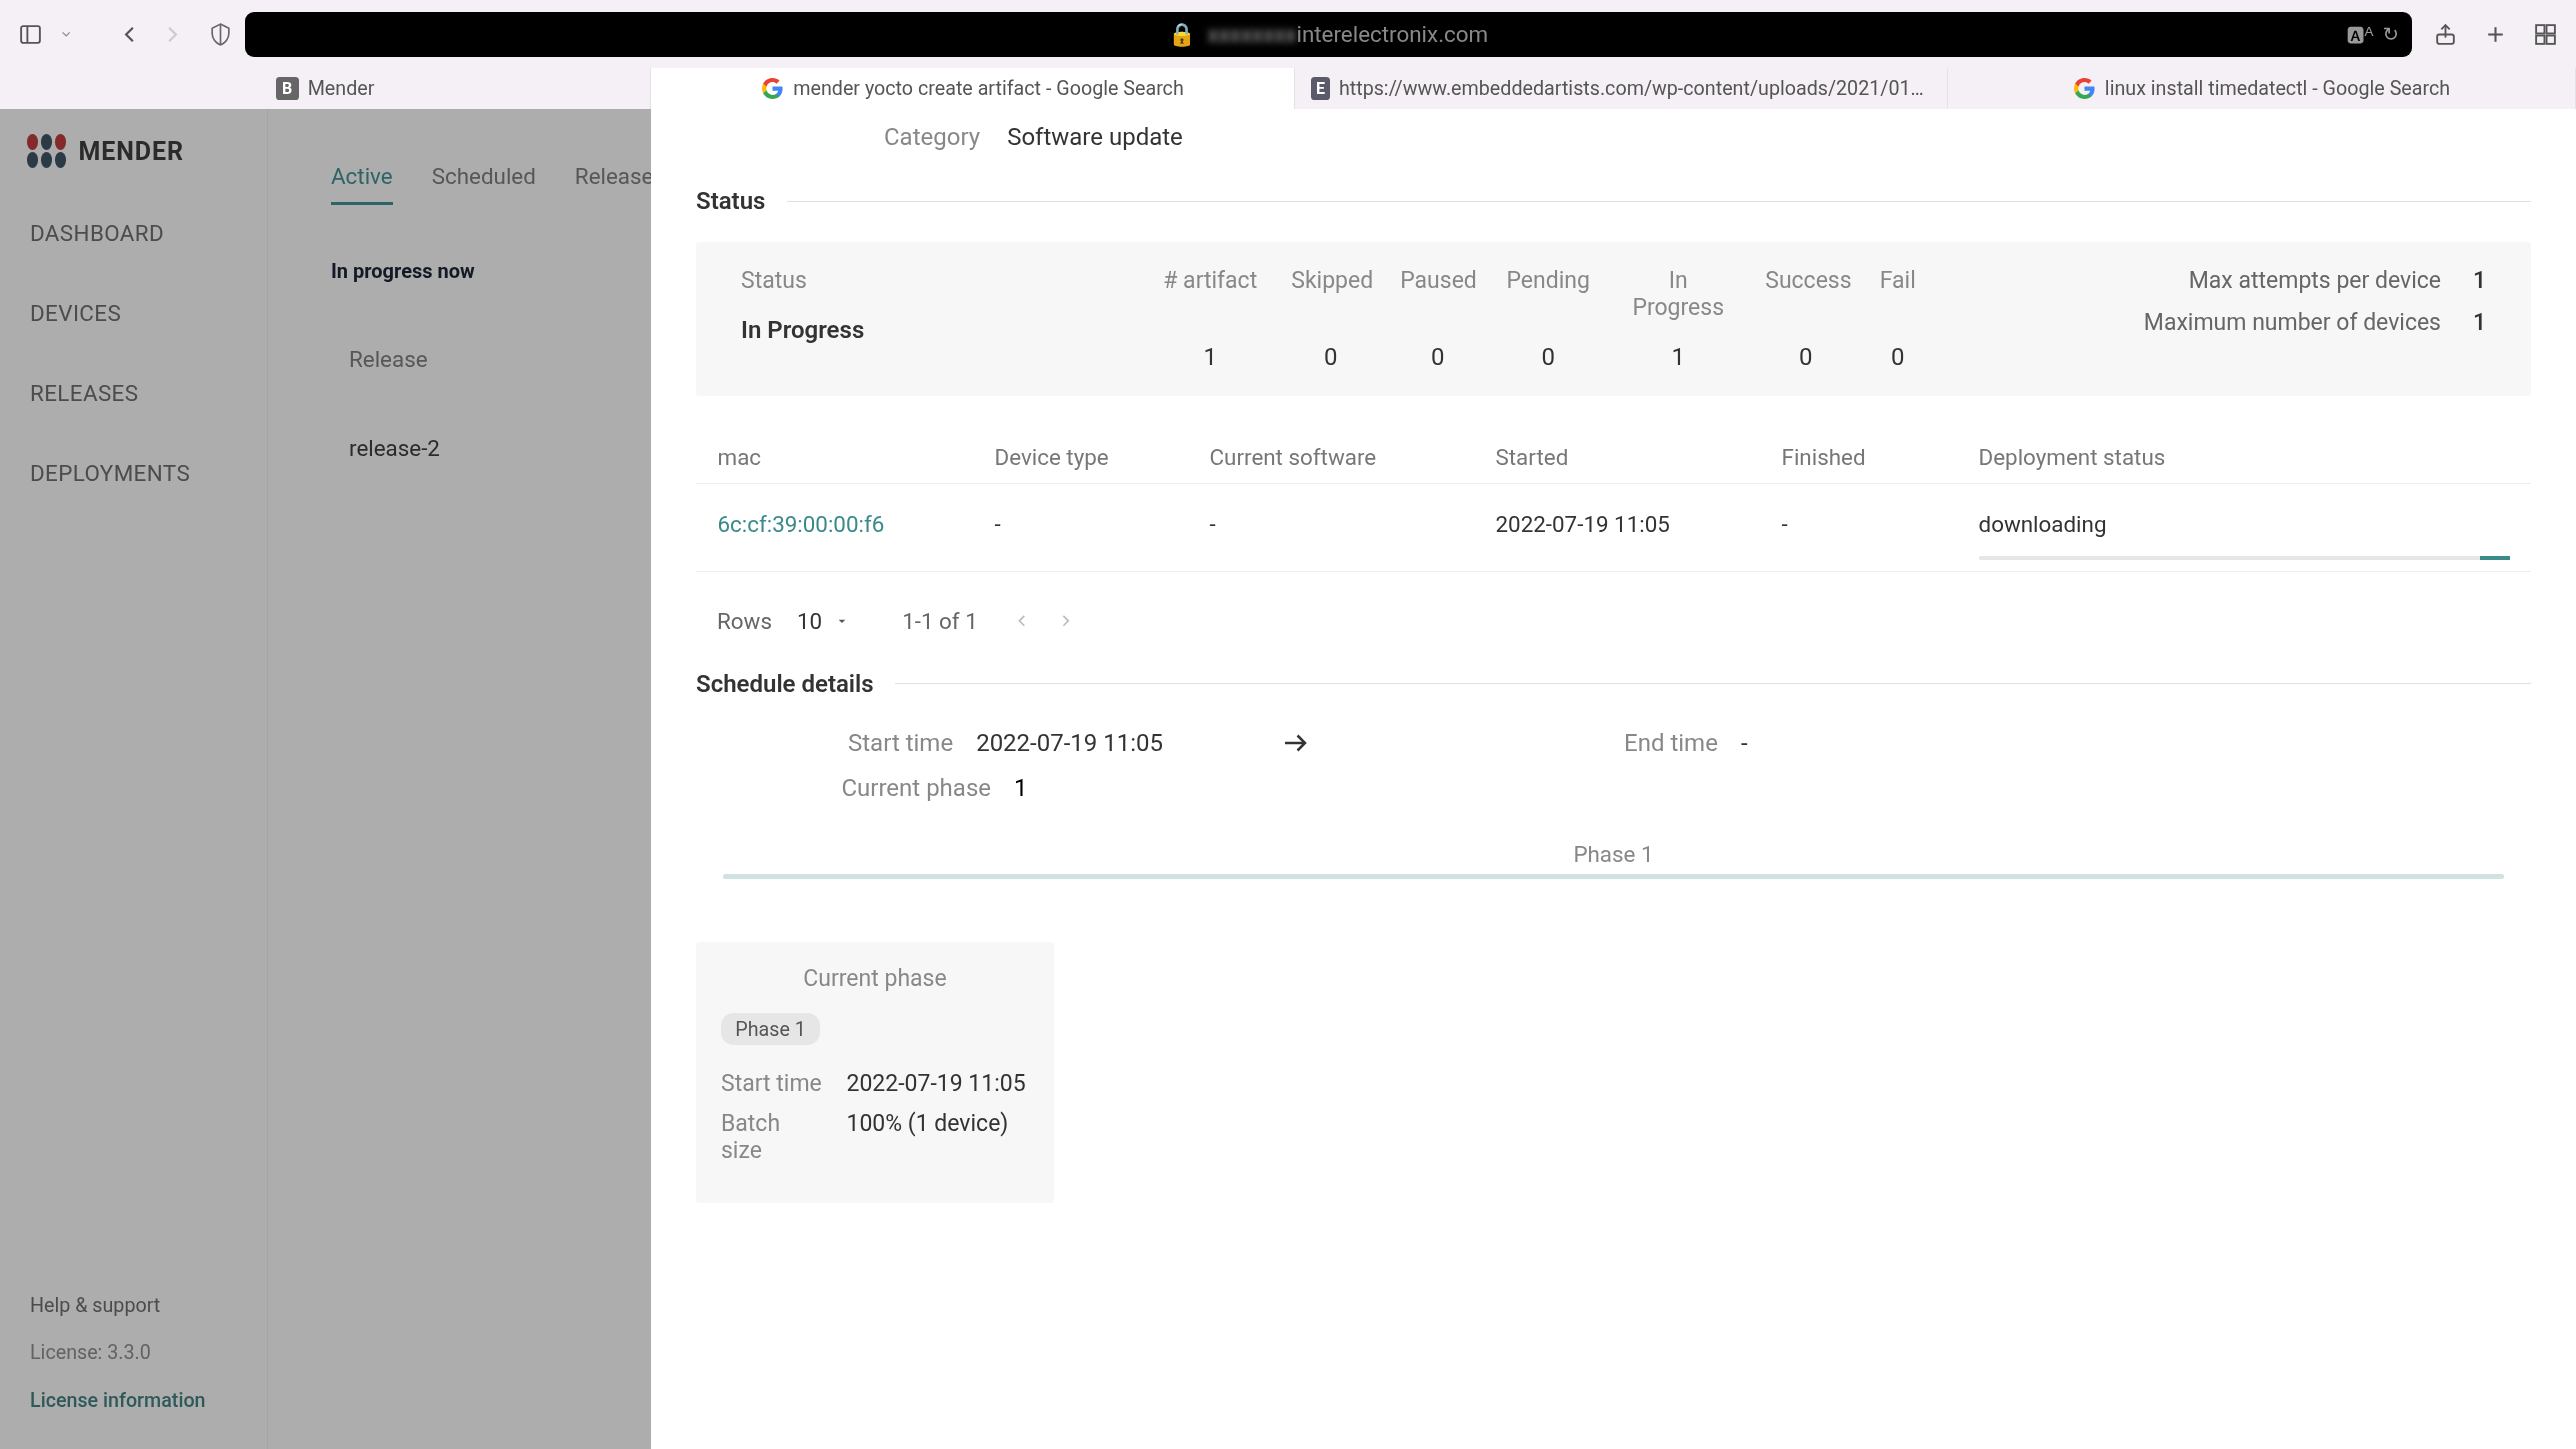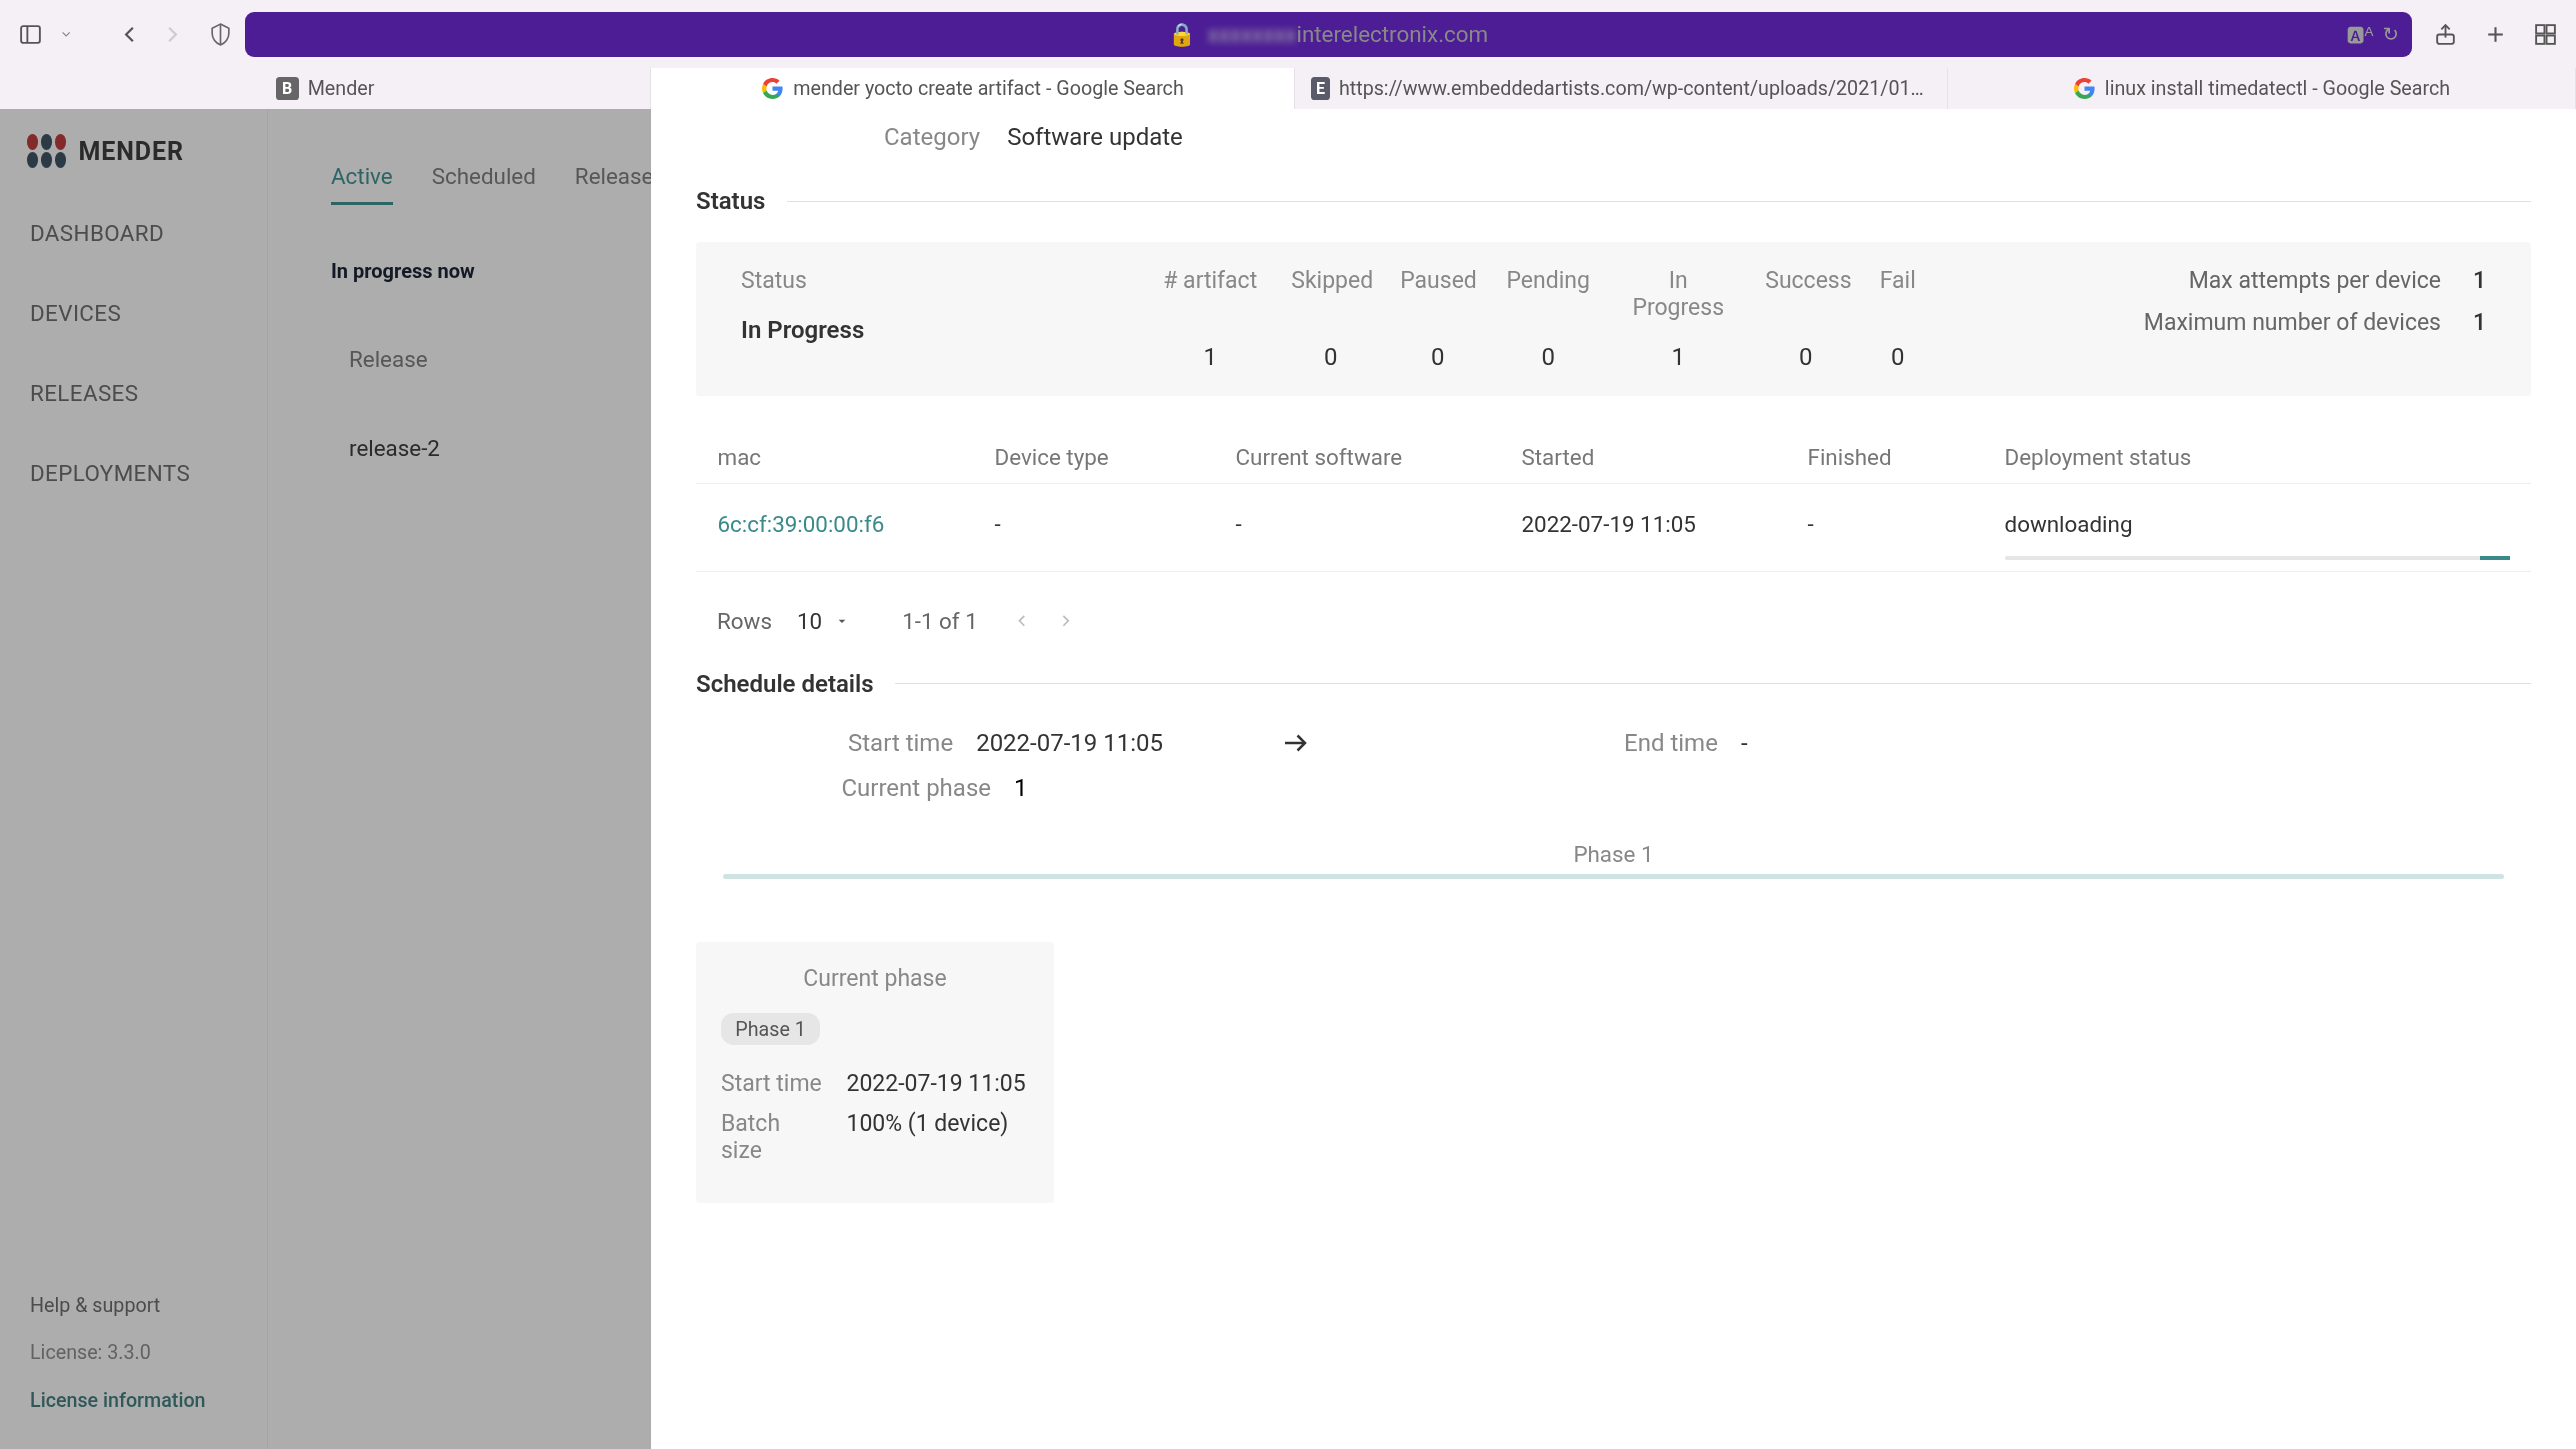--- a/index.html
+++ b/index.html
@@ -5,21 +5,21 @@
   * { box-sizing: border-box; margin: 0; padding: 0; font-family: -apple-system, BlinkMacSystemFont, "Segoe UI", Roboto, sans-serif; }
   body { width: 2576px; height: 1449px; background: #f5f0f5; overflow: hidden; }
 
   
   .chrome { height: 68px; display: flex; align-items: center; padding: 0 18px; }
   .chrome .left { display: flex; align-items: center; gap: 16px; }
   .chrome .icon { color: #555; }
   .chrome .disabled { color: #bbb; }
   .chrome .center { flex: 1; display: flex; align-items: center; gap: 12.5px; padding: 0 21.5px; }
   .shield { width: 25px; height: 25px; }
-  .urlbar { flex: 1; height: 45px; background: #4c1d95; border-radius: 9px; display: flex; align-items: center; padding: 0 16px; color: #888; font-size: 22.4px; position: relative; }
+  .urlbar { flex: 1; height: 45px; background: #000000; border-radius: 9px; display: flex; align-items: center; padding: 0 16px; color: #888; font-size: 22.4px; position: relative; }
   .urlbar .url { position: absolute; left: 50%; transform: translateX(-50%); color: #888; }
   .urlbar .right-icons { position: absolute; right: 12.5px; display: flex; gap: 9px; align-items: center; color: #999; font-size: 19.7px; }
   .chrome .right { display: flex; align-items: center; gap: 25px; }
 
   
   .tabstrip { height: 41px; background: #f5f0f5; display: flex; font-size: 19.7px; color: #555; }
   .tabstrip .tab { display: flex; align-items: center; justify-content: center; gap: 9px; padding: 0 16px; border-right: 0.9px solid #e8e0e8; cursor: pointer; white-space: nowrap; overflow: hidden; text-overflow: ellipsis; }
   .tabstrip .tab0 { width: 651px; }
   .tabstrip .tab1 { width: 644px; background: #fff; }
   .tabstrip .tab2 { width: 653px; }
@@ -80,21 +80,21 @@
   .sc-right .row { display: flex; justify-content: flex-end; gap: 27px; margin-bottom: 14.3px; }
   .sc-right .l { color: #666; }
   .sc-right .v { color: #333; font-weight: 500; width: 18px; }
 
   .tbl { margin: 0 45px; }
   .thead, .trow { display: flex; padding: 12.5px 21.5px; font-size: 22.4px; }
   .thead { color: #777; }
   .trow { border-top: 0.9px solid #eee; border-bottom: 0.9px solid #eee; color: #333; align-items: flex-start; padding-top: 27px; padding-bottom: 10.7px; }
   .c-mac { width: 277px; }
   .c-dev { width: 215px; }
-  .c-cur { width: 286px; margin-left: 26px; }
+  .c-cur { width: 286px; }
   .c-sta { width: 286px; }
   .c-fin { width: 197px; }
   .c-dep { flex: 1; }
   .trow .c-mac { color: #3a8a8a; }
   .prog { height: 3.6px; background: #e6e6e6; margin-top: 19.7px; position: relative; border-radius: 1.8px; }
   .prog .bar { position: absolute; right: 0; top: 0; bottom: 0; width: 30px; background: #3a8a8a; }
 
   .pager { display: flex; align-items: center; gap: 25px; padding: 36px 66px; font-size: 22.4px; color: #666; }
   .pager .sel { color: #333; display: inline-flex; align-items: center; gap: 12px; }
 

